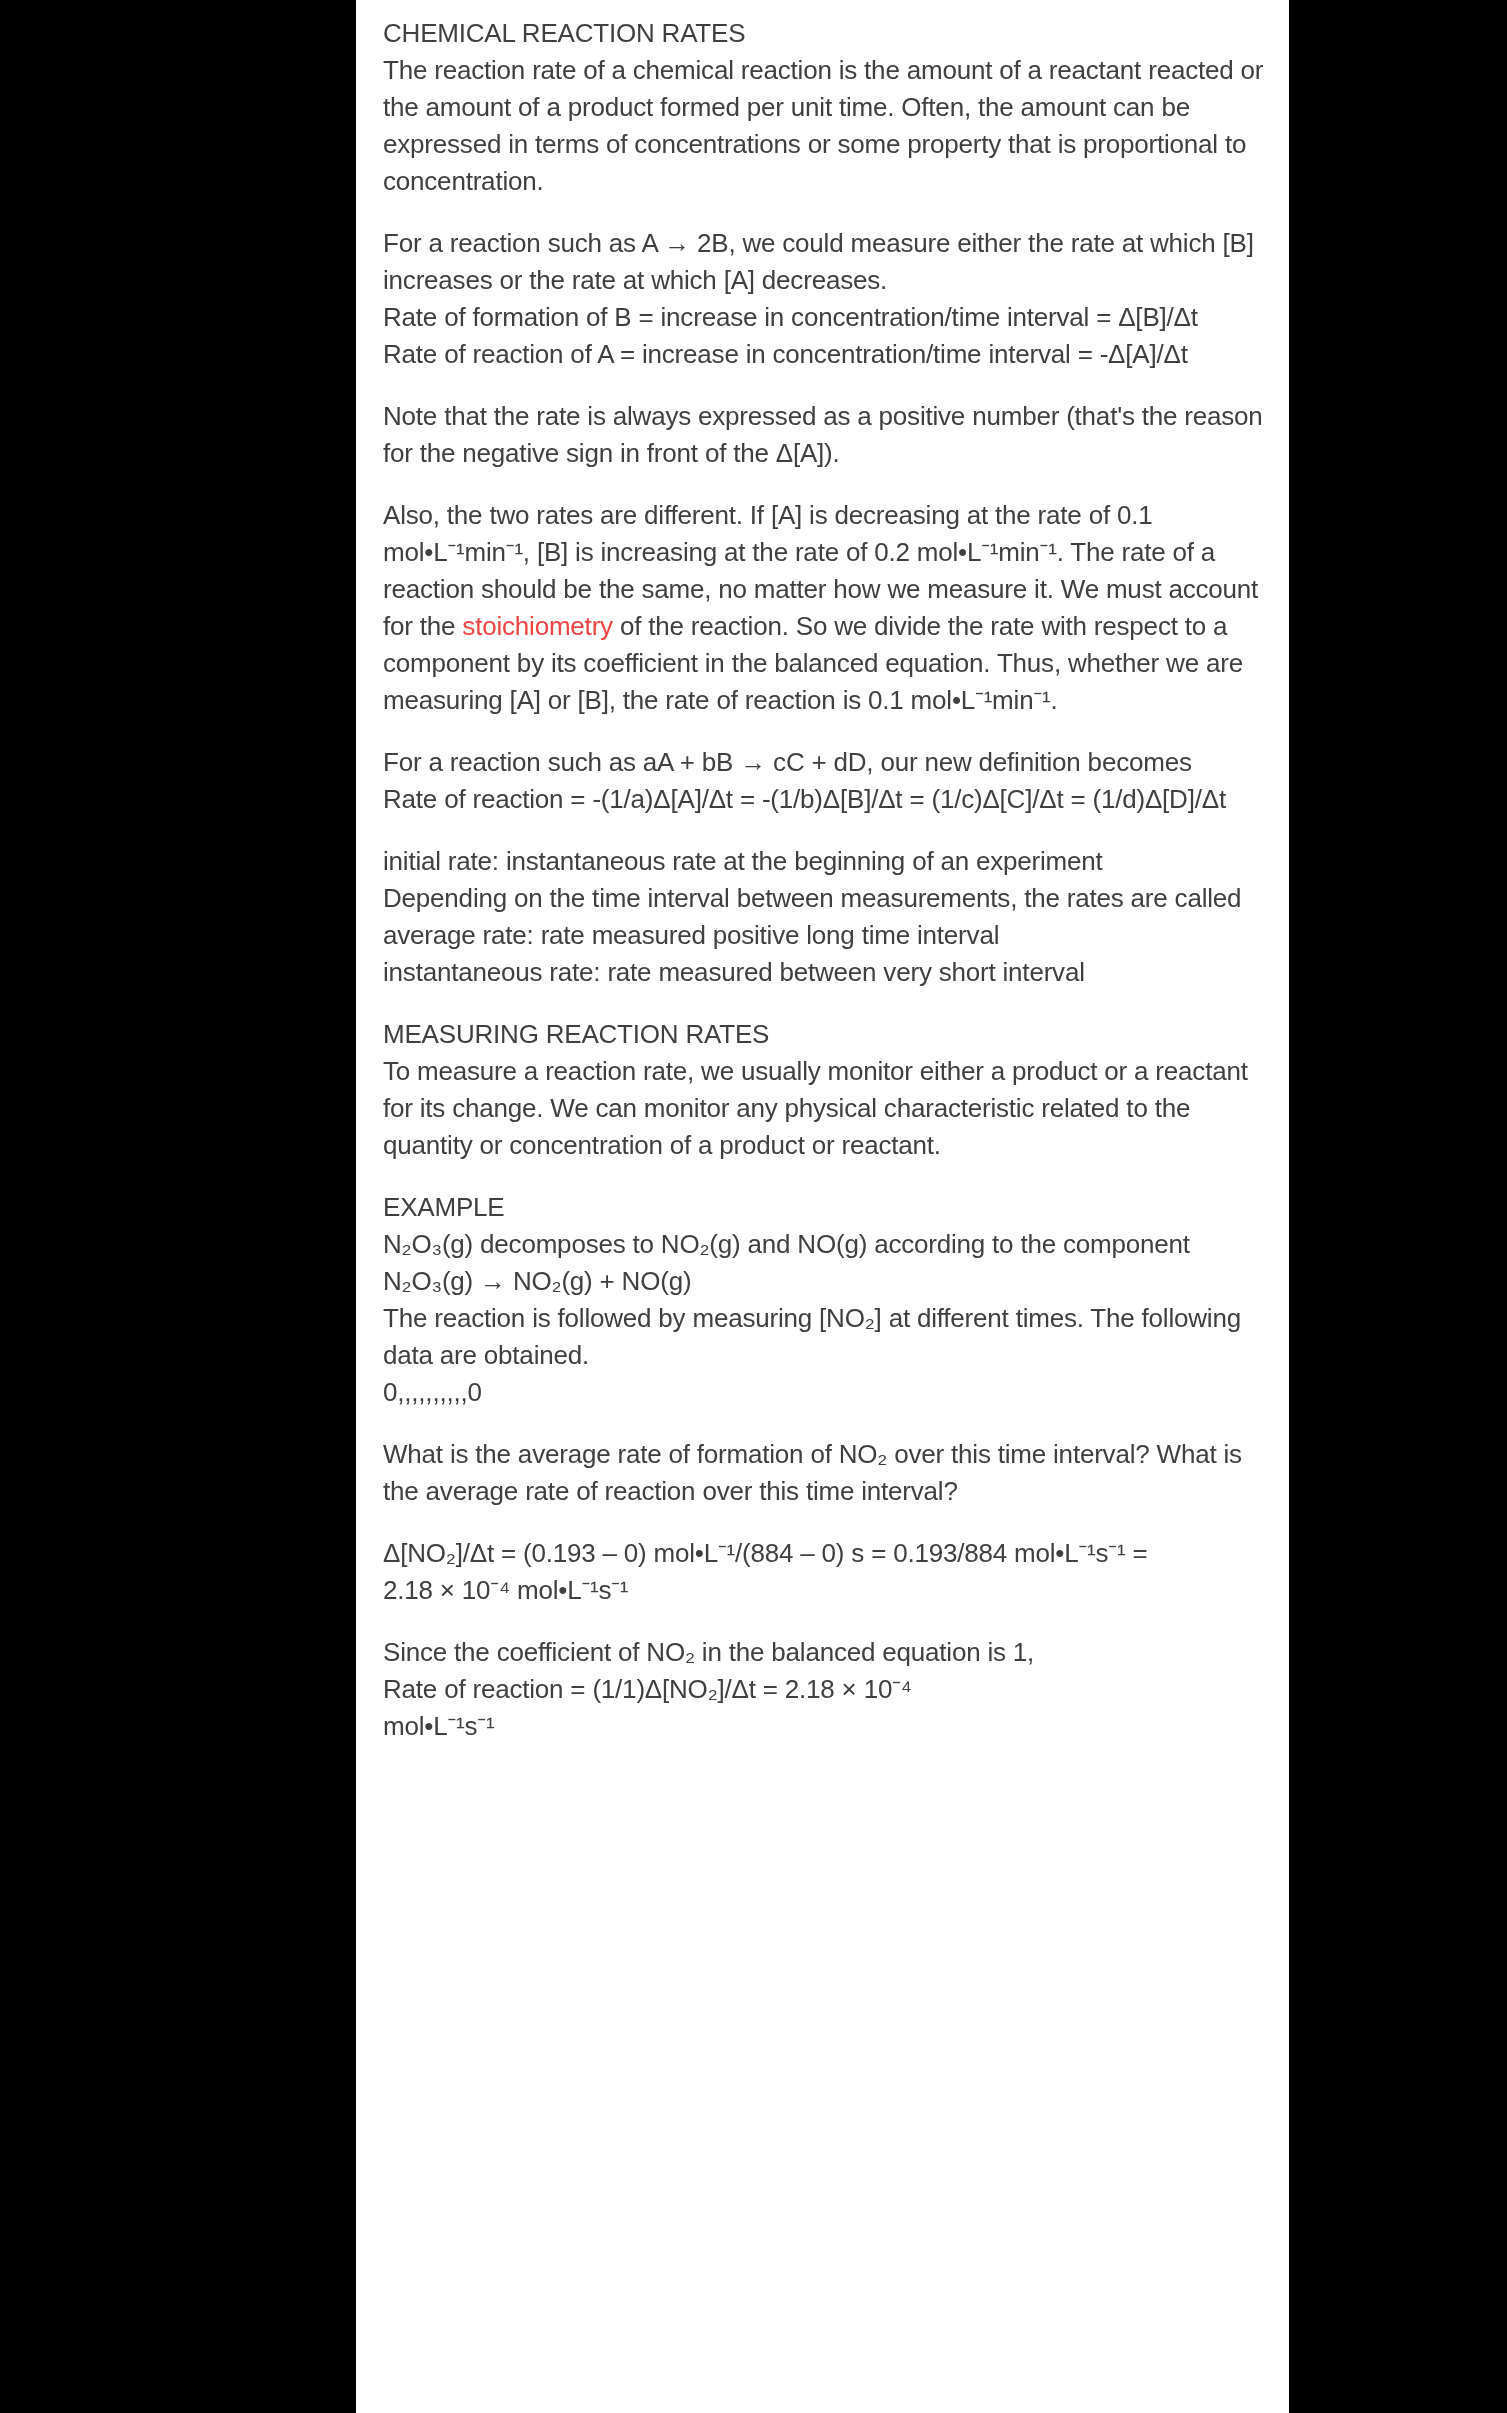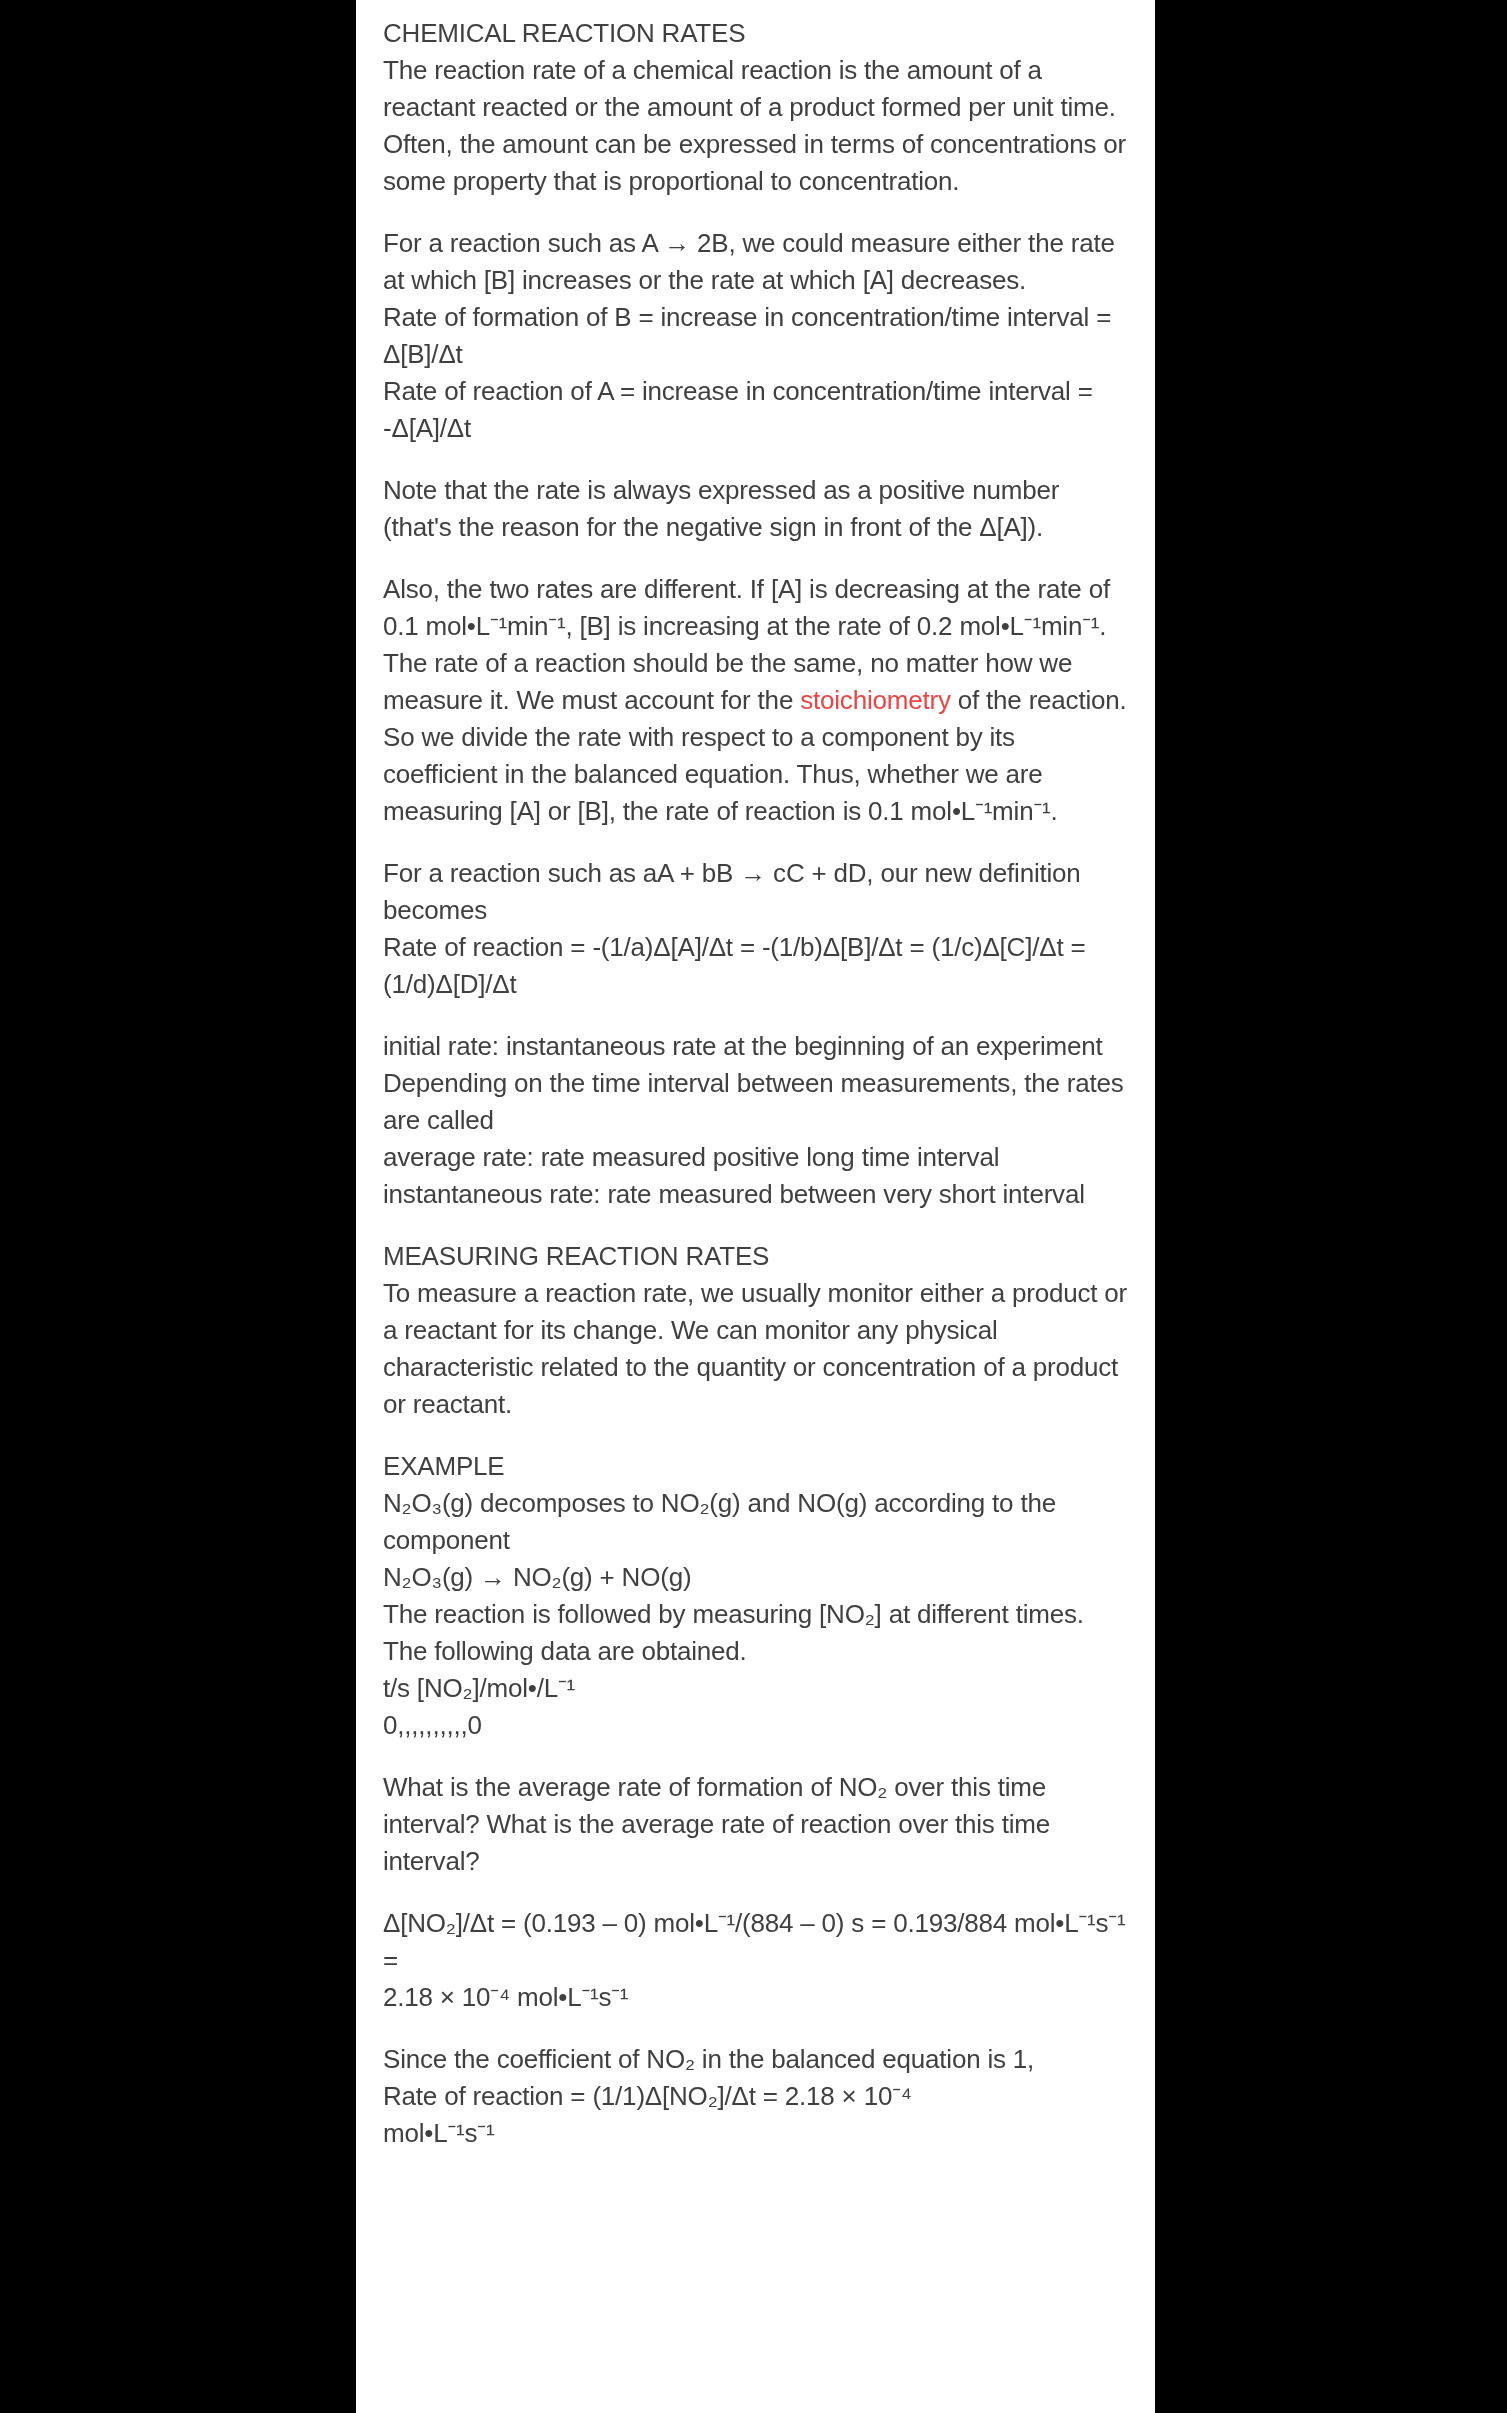--- a/index.html
+++ b/index.html
@@ -10,21 +10,21 @@
     width: 1508px;
     height: 2413px;
     background: #000000;
     position: relative;
     font-family: "Liberation Sans", "DejaVu Sans", sans-serif;
   }
   .content-panel {
     position: absolute;
     left: 356px;
     top: 0;
-    width: 799px;
+    width: 933px;
     height: 2413px;
     background: #ffffff;
     box-sizing: border-box;
     padding: 15px 25px 0 27px;
     overflow: hidden;
   }
   .doc {
     font-size: 26px;
     line-height: 37px;
     font-weight: 300;
@@ -87,21 +87,20 @@
     <div class="text-block">
       <div class="block-line">MEASURING REACTION RATES</div>
       <div class="block-line">To measure a reaction rate, we usually monitor either a product or a reactant for its change. We can monitor any physical characteristic related to the quantity or concentration of a product or reactant.</div>
     </div>
 
     <div class="text-block">
       <div class="block-line">EXAMPLE</div>
       <div class="block-line">N₂O₃(g) decomposes to NO₂(g) and NO(g) according to the component</div>
       <div class="block-line">N₂O₃(g) → NO₂(g) + NO(g)</div>
       <div class="block-line">The reaction is followed by measuring [NO₂] at different times. The following data are obtained.</div>
-      <div class="block-line">t/s [NO₂]/mol•/L⁻¹</div>
       <div class="block-line">0,,,,,,,,,,0</div>
     </div>
 
     <div class="text-block">
       <div class="block-line">What is the average rate of formation of NO₂ over this time interval? What is the average rate of reaction over this time interval?</div>
     </div>
 
     <div class="text-block">
       <div class="block-line">Δ[NO₂]/Δt = (0.193 – 0) mol•L⁻¹/(884 – 0) s = 0.193/884 mol•L⁻¹s⁻¹ =</div>
       <div class="block-line">2.18 × 10⁻⁴ mol•L⁻¹s⁻¹</div>

